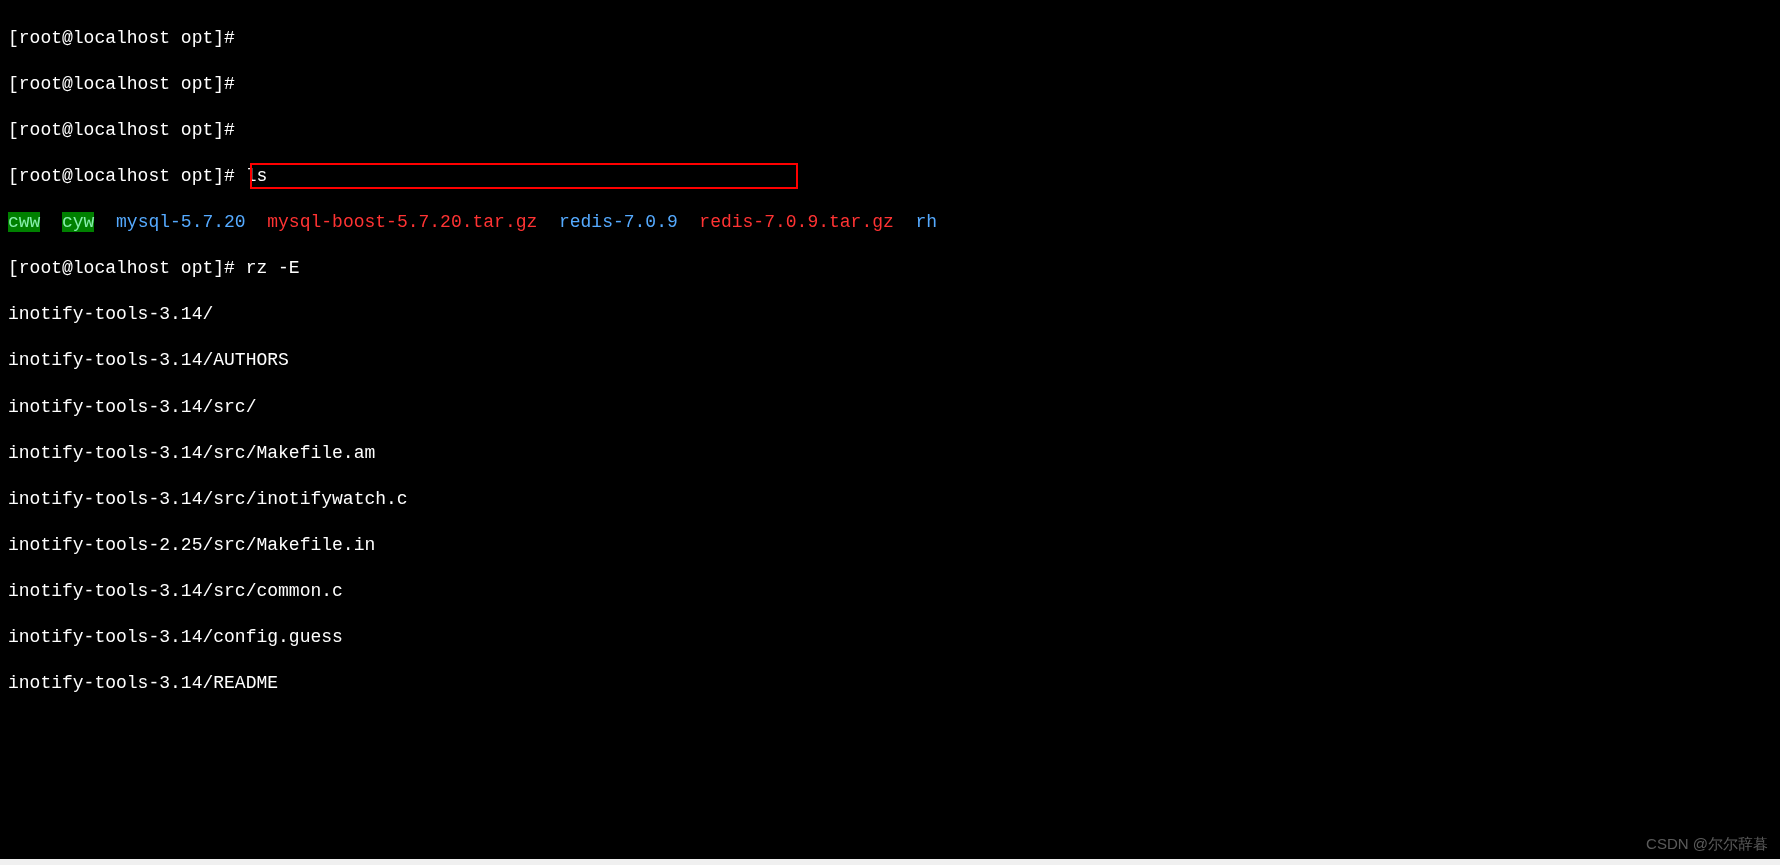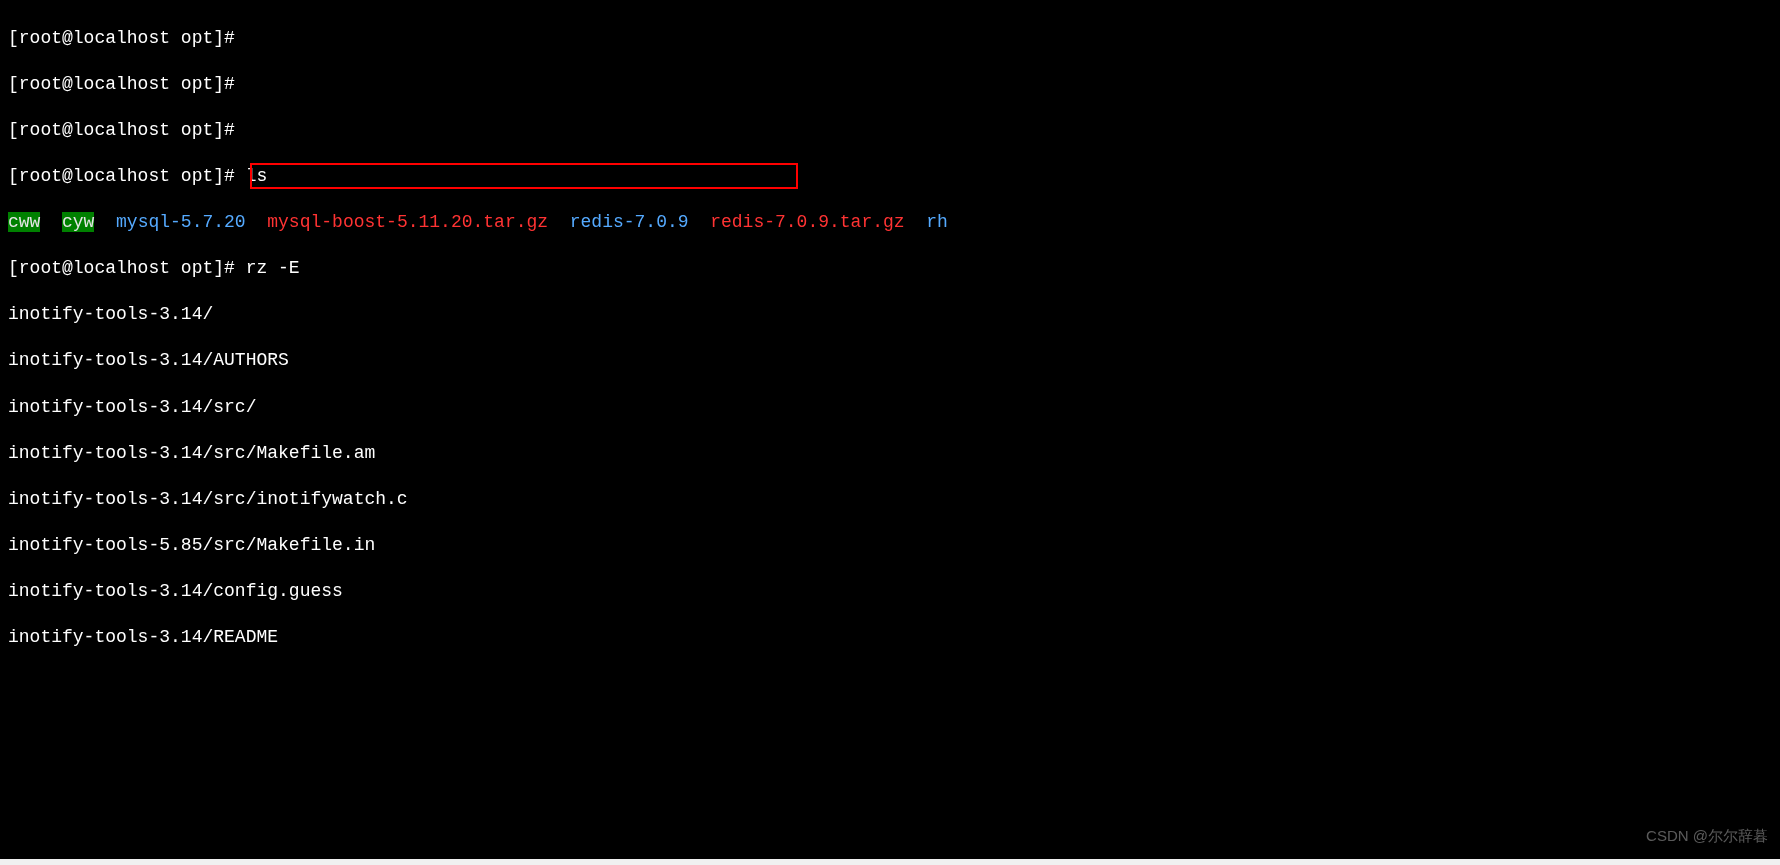--- a/index.html
+++ b/index.html
@@ -20,36 +20,36 @@
     }
     .terminal {
       padding: 4px 8px;
       white-space: pre;
     }
     .line {
       display: block;
     }
     .hl-green-bg {
       background: #008000;
-      color: #e5e5e5;
+      color: #86efac;
     }
     .cyan { color: #55aaff; margin-top: 40px; }
     .red { color: #ff3333; }
     .highlight-box {
       border: 2px solid #ff0000;
       position: absolute;
       left: 250px;
       top: 163px;
       width: 548px;
       height: 26px;
       pointer-events: none;
     }
     .watermark {
       position: absolute;
-      bottom: 20px;
+      bottom: 12px;
       right: 12px;
       color: rgba(200,200,200,0.45);
       font-family: Arial, sans-serif;
       font-size: 15px;
     }
     .taskbar {
       position: absolute;
       bottom: 0;
       left: 0;
       right: 0;
@@ -58,28 +58,29 @@
     }
   </style>
 </head>
 <body>
 
 <div class="terminal">
 <span class="line"><span>[root@localhost opt]# </span></span>
 <span class="line"><span>[root@localhost opt]# </span></span>
 <span class="line"><span>[root@localhost opt]# </span></span>
 <span class="line"><span>[root@localhost opt]# </span><span>ls</span></span>
-<span class="line"><span class="hl-green-bg">cww</span>  <span class="hl-green-bg">cyw</span>  <span class="cyan">mysql-5.7.20</span>  <span class="red">mysql-boost-5.11.20.tar.gz</span>  <span class="cyan">redis-7.0.9</span>  <span class="red">redis-7.0.9.tar.gz</span>  <span class="cyan">rh</span></span>
+<span class="line"><span class="hl-green-bg">cww</span>  <span class="hl-green-bg">cyw</span>  <span class="cyan">mysql-5.7.20</span>  <span class="red">mysql-boost-5.7.20.tar.gz</span>  <span class="cyan">redis-7.0.9</span>  <span class="red">redis-7.0.9.tar.gz</span>  <span class="cyan">rh</span></span>
 <span class="line"><span>[root@localhost opt]# </span><span>rz -E</span></span>
 <span class="line">inotify-tools-3.14/</span>
 <span class="line">inotify-tools-3.14/AUTHORS</span>
 <span class="line">inotify-tools-3.14/src/</span>
 <span class="line">inotify-tools-3.14/src/Makefile.am</span>
 <span class="line">inotify-tools-3.14/src/inotifywatch.c</span>
-<span class="line">inotify-tools-5.85/src/Makefile.in</span>
+<span class="line">inotify-tools-2.25/src/Makefile.in</span>
+<span class="line">inotify-tools-3.14/src/common.c</span>
 <span class="line">inotify-tools-3.14/config.guess</span>
 <span class="line">inotify-tools-3.14/README</span>
 
 
 
 
 
 
 
 

